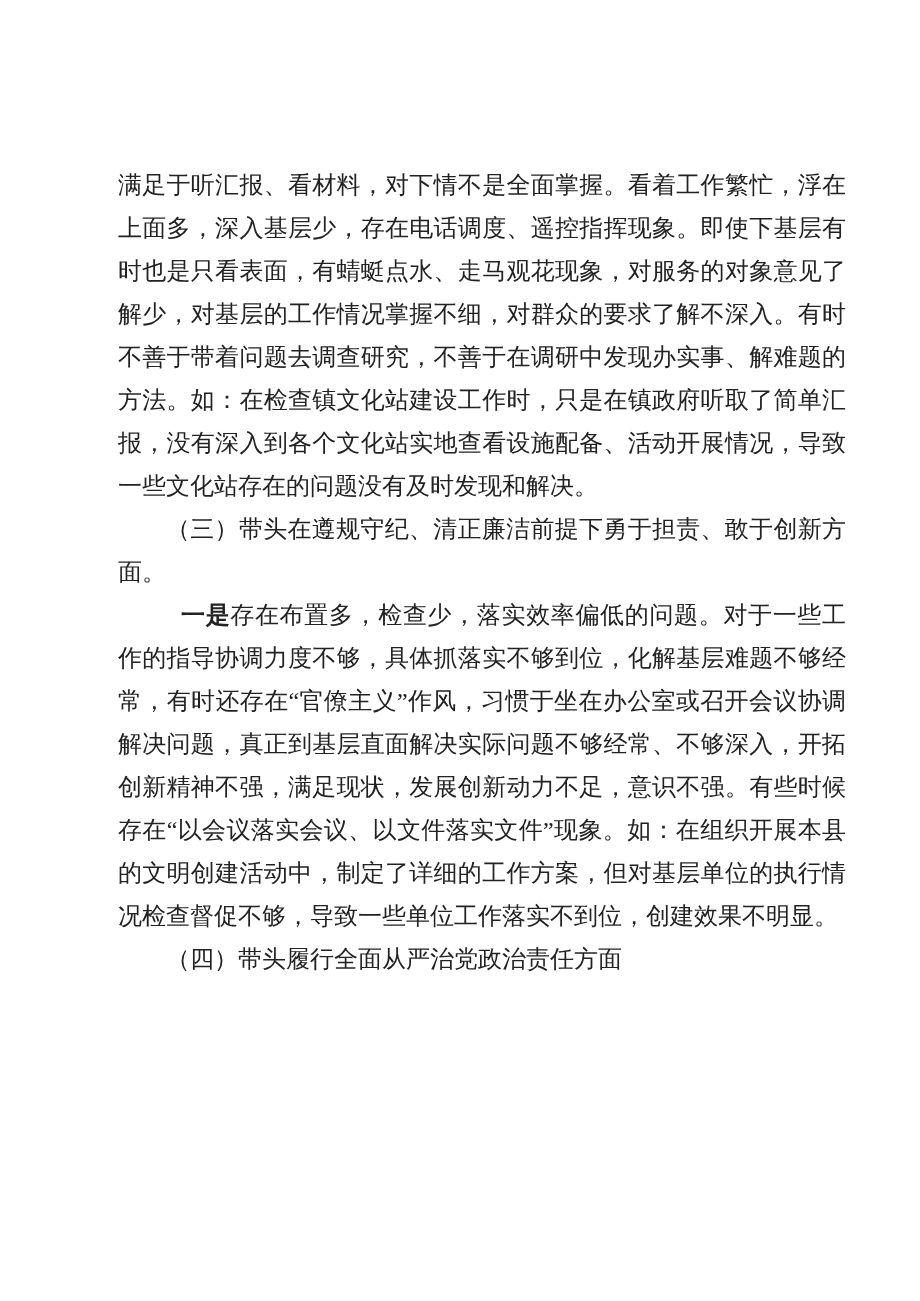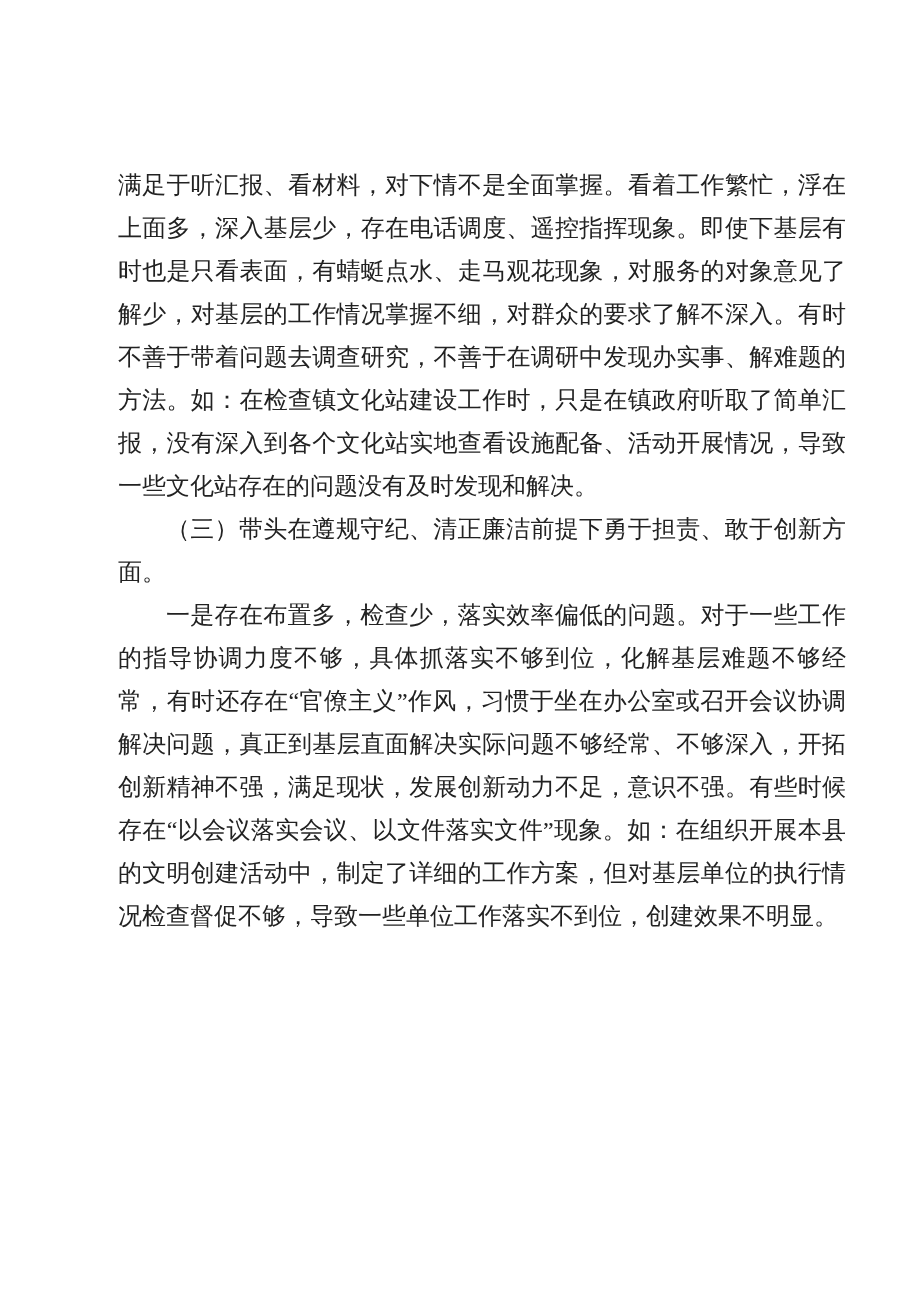--- a/index.html
+++ b/index.html
@@ -32,31 +32,33 @@
     padding: 0;
   }
   .para-indent {
     text-indent: 2em;
   }
   .heading {
     font-weight: normal;
     text-indent: 2em;
   }
   .lead {
-    font-weight: normal;
+    font-weight: bold;
+    margin-left: 15px;
   }
 </style>
 </head>
 <body>
 
 <div class="page">
   <div class="content">
 
     <p>满足于听汇报、看材料，对下情不是全面掌握。看着工作繁忙，浮在上面多，深入基层少，存在电话调度、遥控指挥现象。即使下基层有时也是只看表面，有蜻蜓点水、走马观花现象，对服务的对象意见了解少，对基层的工作情况掌握不细，对群众的要求了解不深入。有时不善于带着问题去调查研究，不善于在调研中发现办实事、解难题的方法。如：在检查镇文化站建设工作时，只是在镇政府听取了简单汇报，没有深入到各个文化站实地查看设施配备、活动开展情况，导致一些文化站存在的问题没有及时发现和解决。</p>
 
     <p class="heading">（三）带头在遵规守纪、清正廉洁前提下勇于担责、敢于创新方面。</p>
 
     <p class="para-indent"><span class="lead">一是</span><span>存在布置多，检查少，落实效率偏低的问题。对于一些工作的指导协调力度不够，具体抓落实不够到位，化解基层难题不够经常，有时还存在“官僚主义”作风，习惯于坐在办公室或召开会议协调解决问题，真正到基层直面解决实际问题不够经常、不够深入，开拓创新精神不强，满足现状，发展创新动力不足，意识不强。有些时候存在“以会议落实会议、以文件落实文件”现象。如：在组织开展本县的文明创建活动中，制定了详细的工作方案，但对基层单位的执行情况检查督促不够，导致一些单位工作落实不到位，创建效果不明显。</span></p>
 
+    <p class="heading">（四）带头履行全面从严治党政治责任方面</p>
 
 
   </div>
 </div>
 
 </body></html>

